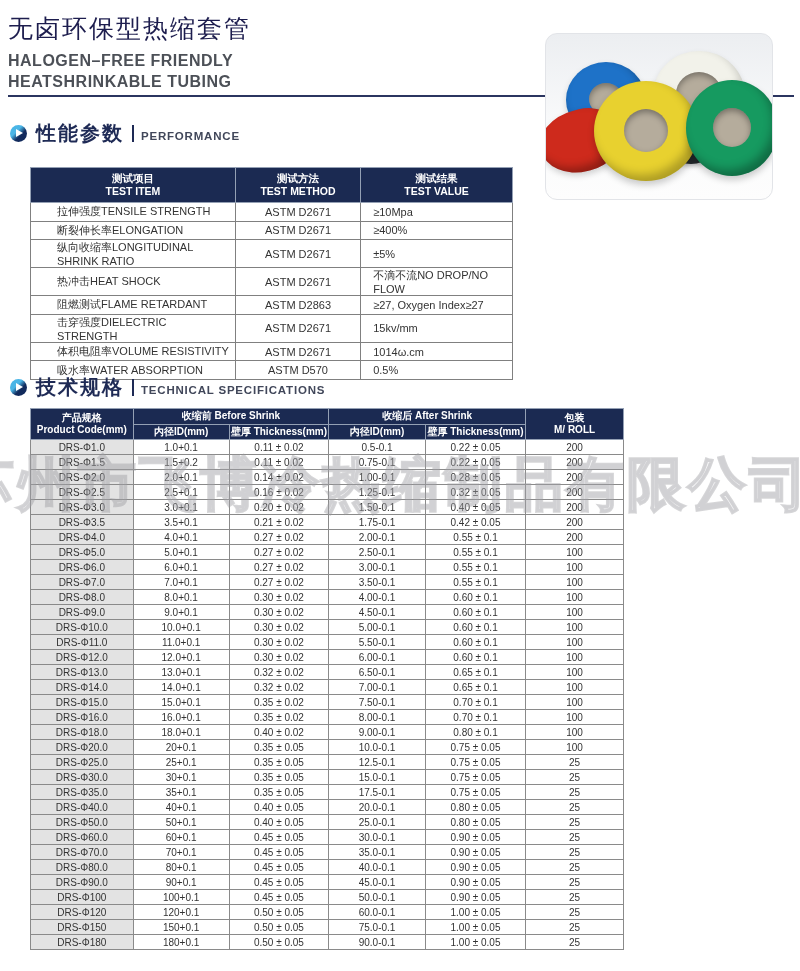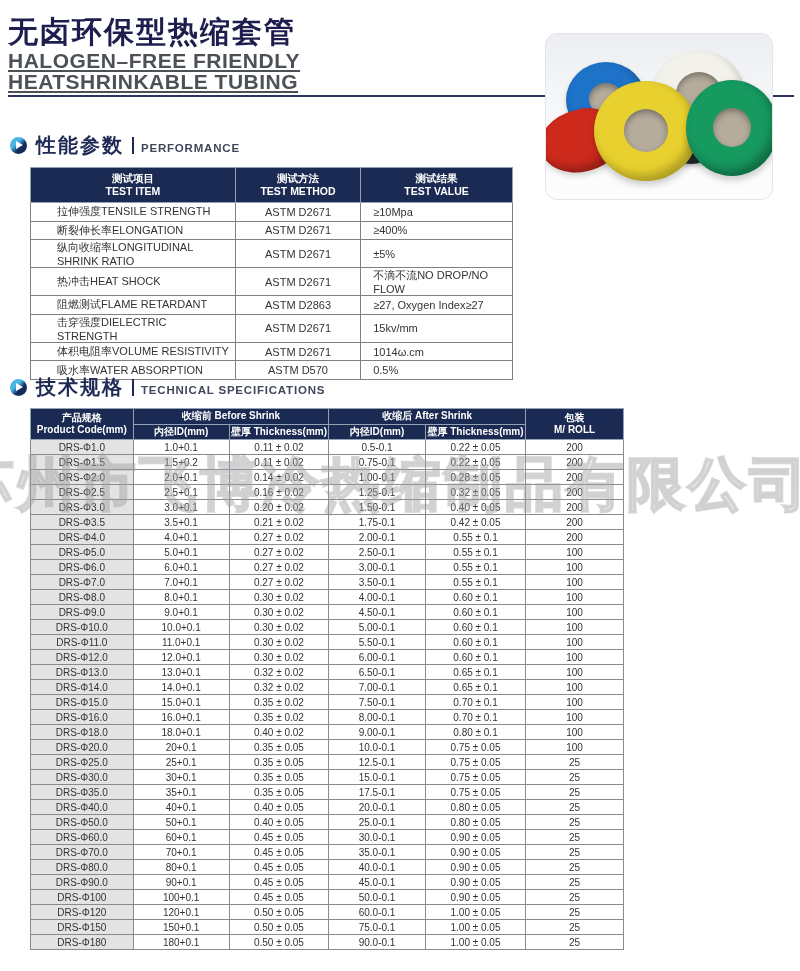--- a/index.html
+++ b/index.html
@@ -2,26 +2,26 @@
 <html><head>
 <meta charset="utf-8">
 <style>
   html,body{margin:0;padding:0;background:#ffffff;}
   .page{
     position:relative;width:800px;height:971px;background:#ffffff;overflow:hidden;
     font-family:"Liberation Sans","DejaVu Sans",sans-serif;color:#222;
   }
   
   .page-title{
-    position:absolute;left:8px;top:12px;font-size:30px;font-weight:bold;
+    position:absolute;left:8px;top:12px;font-size:25px;font-weight:normal;
     color:#1d1d4e;letter-spacing:2px;white-space:nowrap;text-align:center;
   }
   .page-subtitle{
-    position:absolute;left:8px;top:50px;font-size:21px;line-height:21px;
-    color:#4c5057;letter-spacing:0.5px;font-weight:bold;text-decoration:underline;
+    position:absolute;left:8px;top:50px;font-size:16px;line-height:21px;
+    color:#4c5057;letter-spacing:0.5px;font-weight:bold;
   }
   .header-rule{
     position:absolute;left:8px;top:95px;width:786px;height:2px;background:#2b3560;
   }
   
   .product-photo{
     position:absolute;left:545px;top:33px;width:226px;height:165px;
     border-radius:12px;border:1px solid #e2e4e8;overflow:hidden;
     background:linear-gradient(180deg,#eceef1 0%,#f9fafb 55%,#fdfdfd 100%);
   }
@@ -36,21 +36,21 @@
   .roll-white{left:107px;top:17px;width:92px;height:88px;background:#f2f2ea;
               box-shadow:inset -4px -5px 9px rgba(0,0,0,0.18),0 3px 6px rgba(0,0,0,0.12);}
   .roll-black{left:116px;top:76px;width:58px;height:54px;background:#23282b;
               box-shadow:0 2px 5px rgba(0,0,0,0.3);}
   .roll-yellow{left:48px;top:47px;width:104px;height:100px;background:#e8d12f;
               box-shadow:inset -5px -6px 10px rgba(0,0,0,0.25),0 4px 7px rgba(0,0,0,0.2);}
   .roll-green{left:140px;top:46px;width:92px;height:96px;background:#169a60;
               box-shadow:inset -5px -6px 10px rgba(0,0,0,0.3),0 4px 7px rgba(0,0,0,0.2);}
   
   .section-head{position:absolute;left:10px;display:flex;align-items:center;}
-  .section-head.performance{top:132px;justify-content:space-between;}
+  .section-head.performance{top:120px;justify-content:space-between;}
   .section-head.specs{top:374px;}
   .section-icon{width:17px;height:17px;border-radius:50%;flex:0 0 auto;
     background:linear-gradient(135deg,#4ab5e6 38%,#122a5c 62%);position:relative;}
   .section-icon::after{content:"";position:absolute;left:6px;top:4px;
     border-left:7px solid #ffffff;border-top:4.5px solid transparent;border-bottom:4.5px solid transparent;}
   .section-title-cn{font-size:20px;font-weight:bold;color:#1e2a55;margin:0 8px 0 9px;letter-spacing:2px;}
   .title-divider{width:2px;height:17px;background:#1e2a55;margin-right:7px;}
   .section-title-en{font-size:11.5px;font-weight:bold;color:#41475a;letter-spacing:0.8px;margin-top:4px;}
   
   table{border-collapse:collapse;}

